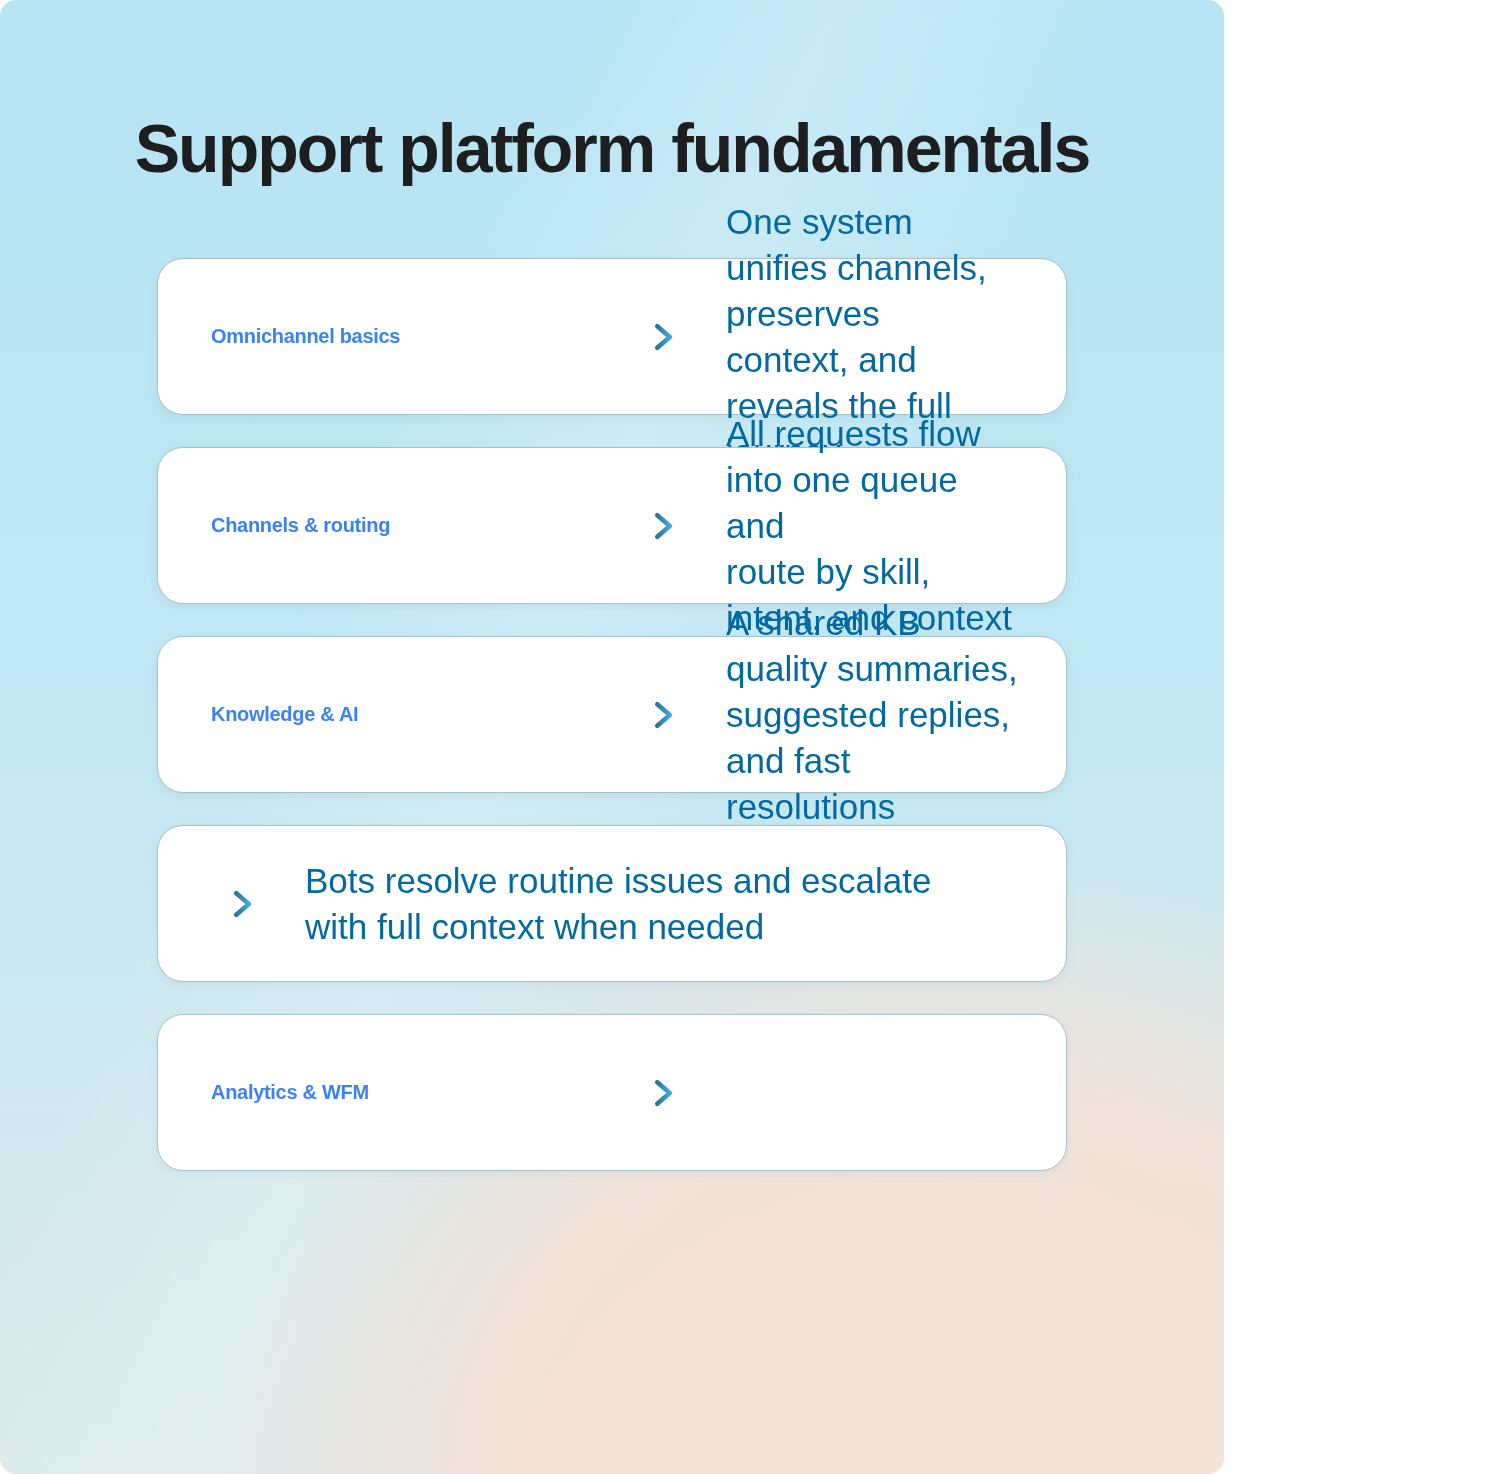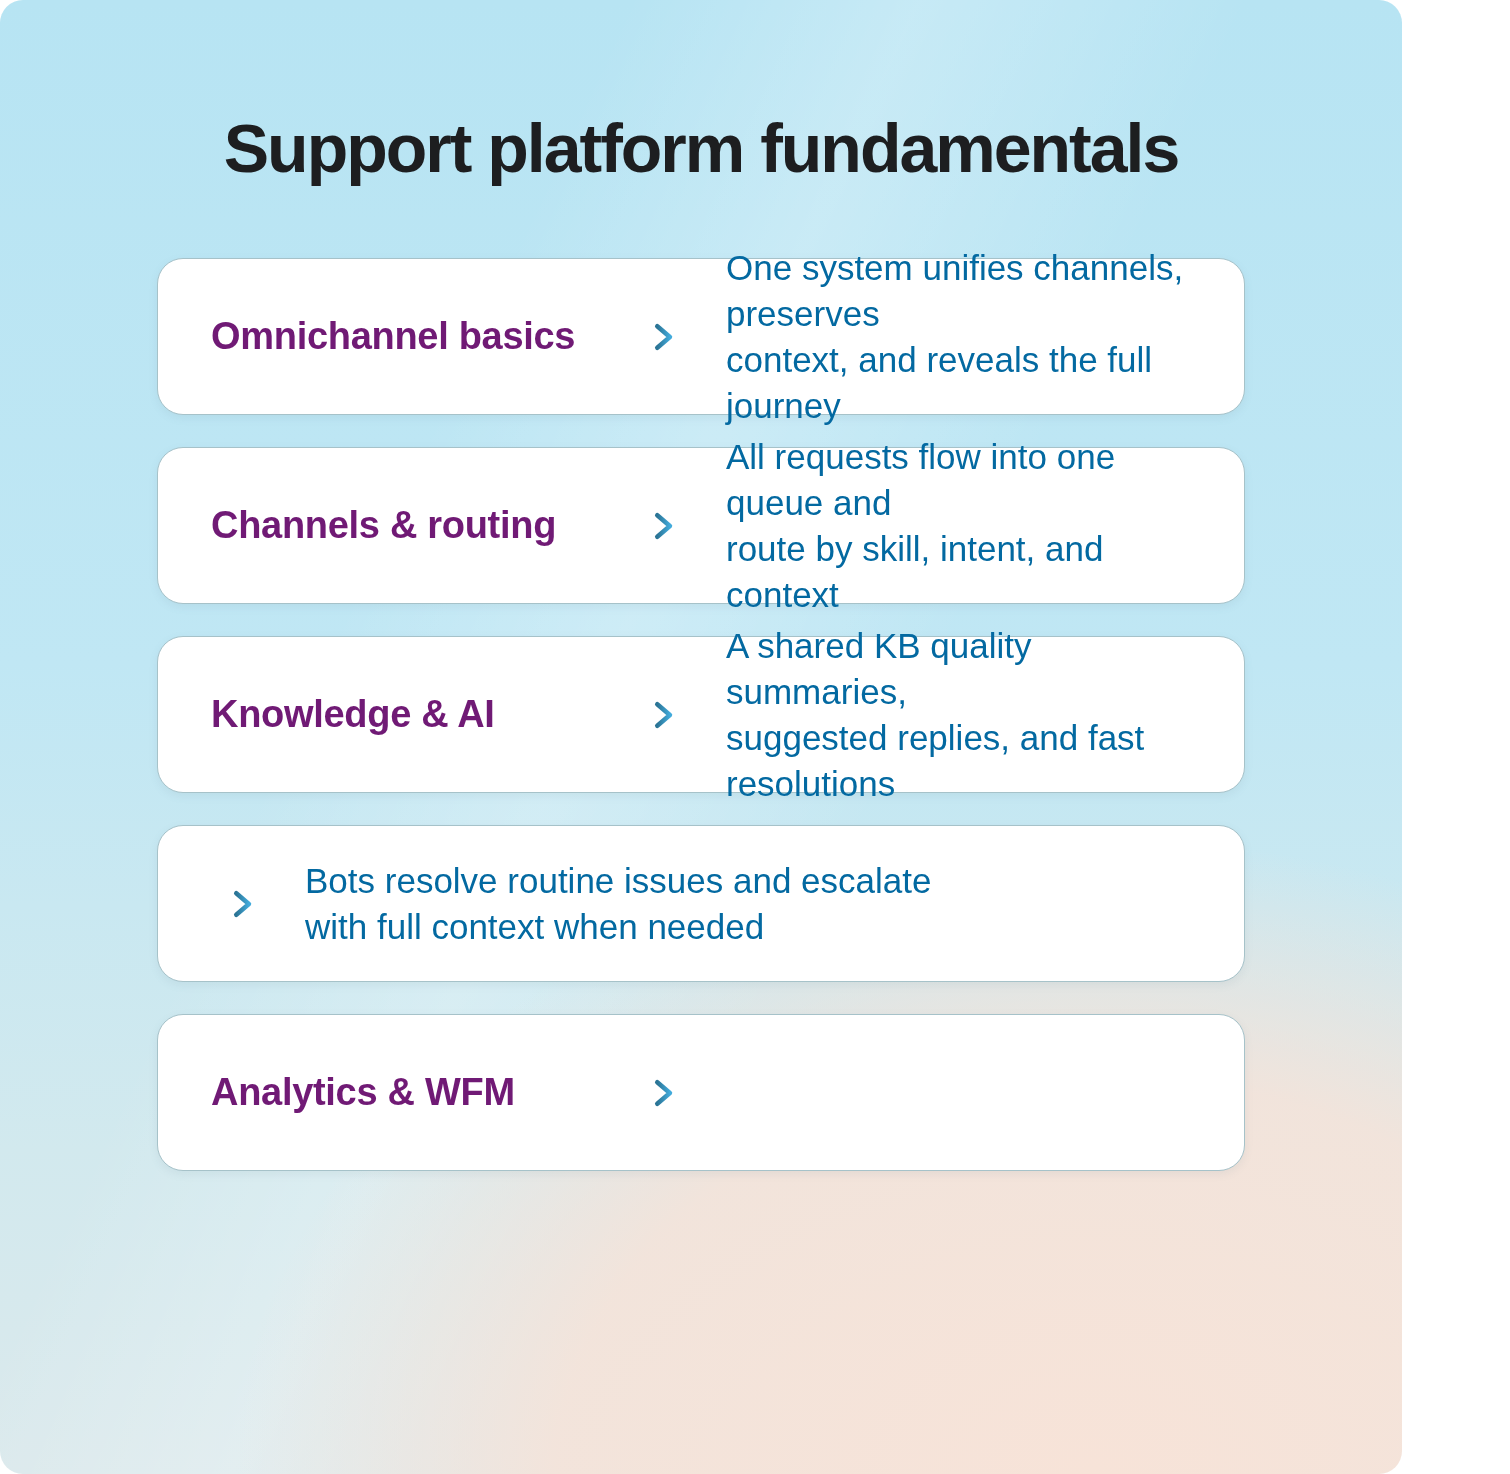--- a/index.html
+++ b/index.html
@@ -3,23 +3,23 @@
 <meta charset="utf-8">
 <style>
   html, body {
     margin: 0;
     padding: 0;
     background: #ffffff;
     font-family: "Liberation Sans", "DejaVu Sans", sans-serif;
   }
   .canvas {
     position: relative;
-    width: 1402px;
+    width: 1224px;
     height: 1474px;
-    border-radius: 23px;
+    border-radius: 16px;
     overflow: hidden;
     background:
       radial-gradient(ellipse 85% 60% at 78% 100%, #f7e3d8 0%, rgba(247,227,216,0.85) 45%, rgba(247,227,216,0) 72%),
       linear-gradient(115deg, rgba(255,255,255,0) 30%, rgba(255,255,255,0.22) 44%, rgba(255,255,255,0) 60%),
       linear-gradient(180deg, #b7e4f3 0%, #c0e7f4 45%, #d2e9ee 78%, #dbe9ec 100%);
   }
   .page-title {
     margin: 0;
     padding-top: 106px;
     height: 84px;
@@ -43,24 +43,24 @@
     border: 1.5px solid #a6c2c9;
     border-radius: 26px;
     box-shadow: 0 3px 8px rgba(100, 130, 145, 0.10);
     display: flex;
     align-items: center;
     padding: 0 46px 0 53px;
   }
   .term {
     width: 421px;
     flex: none;
-    font-size: 38px;
+    font-size: 20px;
     font-weight: 700;
     letter-spacing: -0.3px;
-    color: #701a75;
+    color: #3b82f6;
   }
   .arrow {
     flex: none;
     width: 44px;
     height: 32px;
     margin-right: 33px;
     display: flex;
     align-items: center;
     justify-content: center;
   }

